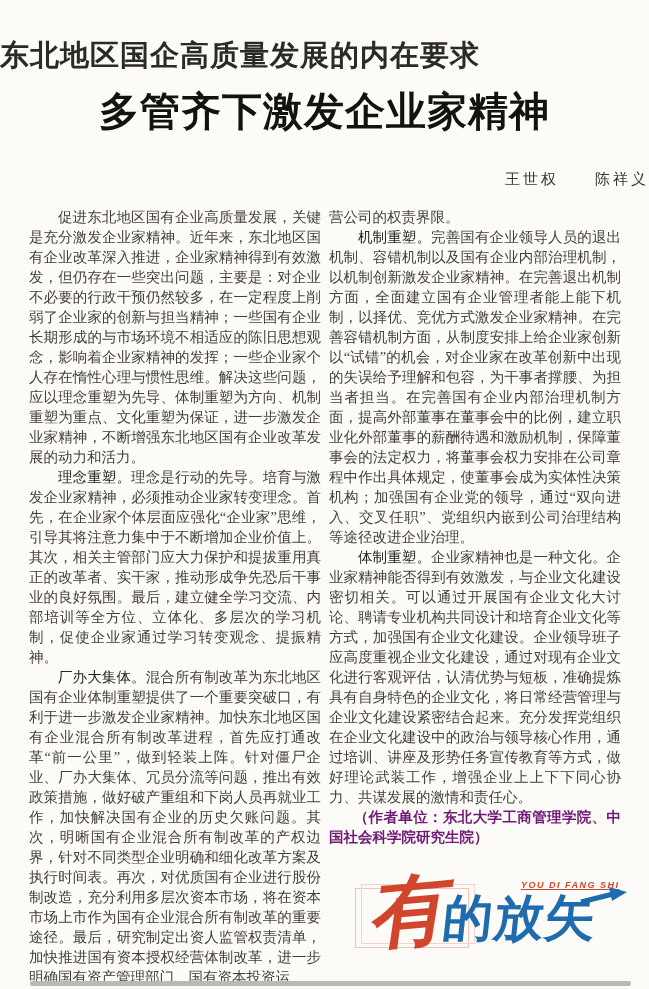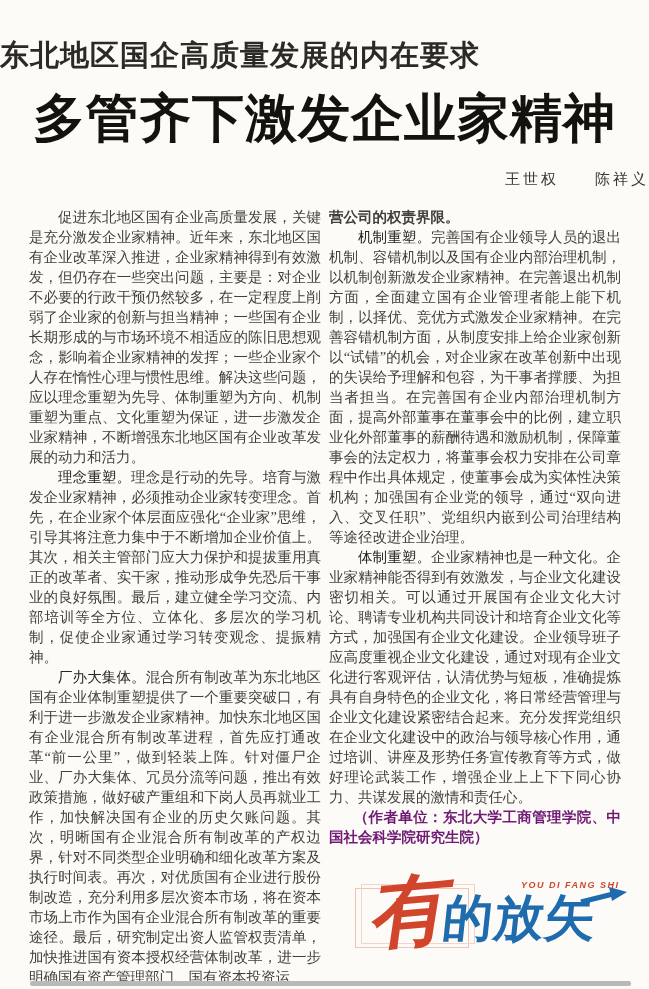--- a/index.html
+++ b/index.html
@@ -19,21 +19,21 @@
     font-weight:bold;
     font-size:29px;
     letter-spacing:1px;
     color:#2c2a27;
   }
   .headline{
     position:absolute;top:84px;left:0;width:100%;
     text-align:center;
     font-family:"Liberation Serif", serif;
     font-weight:bold;
-    font-size:52px;
+    font-size:40px;
     letter-spacing:1px;
     color:#14120f;
   }
   .authors{
     position:absolute;top:170px;left:0;width:100%;
     text-align:right;
     font-size:15px;
     letter-spacing:3px;
     color:#3a3733;
   }
@@ -43,21 +43,21 @@
     gap:8px;
   }
   .col{
     width:292px;
     font-size:14.5px;
     line-height:20px;
     text-align:justify;
     color:#423f3b;
   }
   .para{margin:0;text-indent:2em;}
-  .para.cont{text-indent:0;font-weight:bold;}
+  .para.cont{text-indent:0;}
   .lead{
     font-family:"Liberation Sans", sans-serif;
     font-weight:normal;
     color:#262420;
   }
   .byline-note{
     margin:0;text-indent:1.7em;
     font-family:"Liberation Sans", sans-serif;
     font-weight:bold;
     color:#701a75;
@@ -69,20 +69,21 @@
     width:280px;height:98px;
   }
   .logo-pinyin{
     position:absolute;top:0;left:168px;
     font-family:"Liberation Sans", sans-serif;
     font-style:italic;
     font-weight:bold;
     font-size:9px;
     letter-spacing:1.5px;
     white-space:nowrap;
+    text-decoration:underline;
   }
   .logo-box-outer,.logo-box-inner{
     position:absolute;
     width:112px;height:58px;
   }
   .logo-box-outer{left:2px;top:13px;border:1px solid #f0c3b7;}
   .logo-box-inner{left:8px;top:9px;border:1px solid #f4d3c9;}
   .logo-char-red{
     position:absolute;left:14px;top:-2px;
     font-family:"Liberation Serif", serif;

